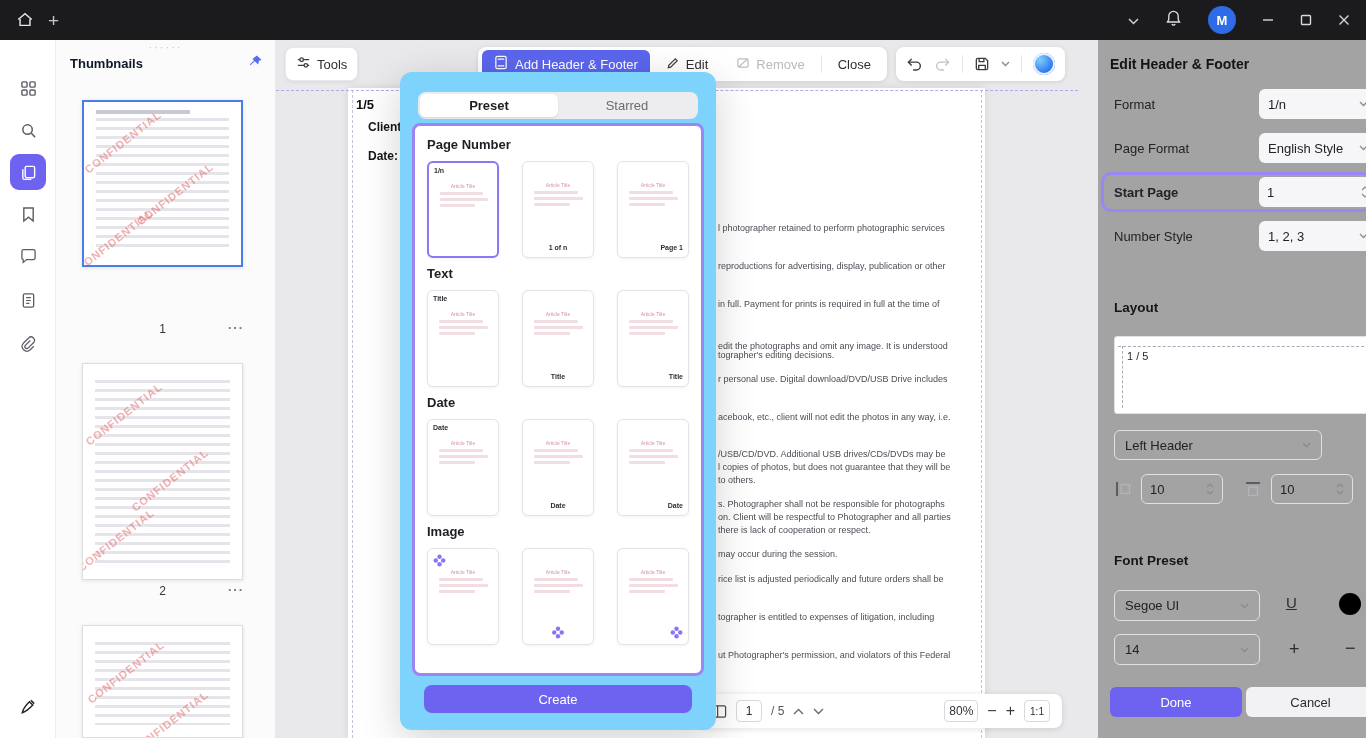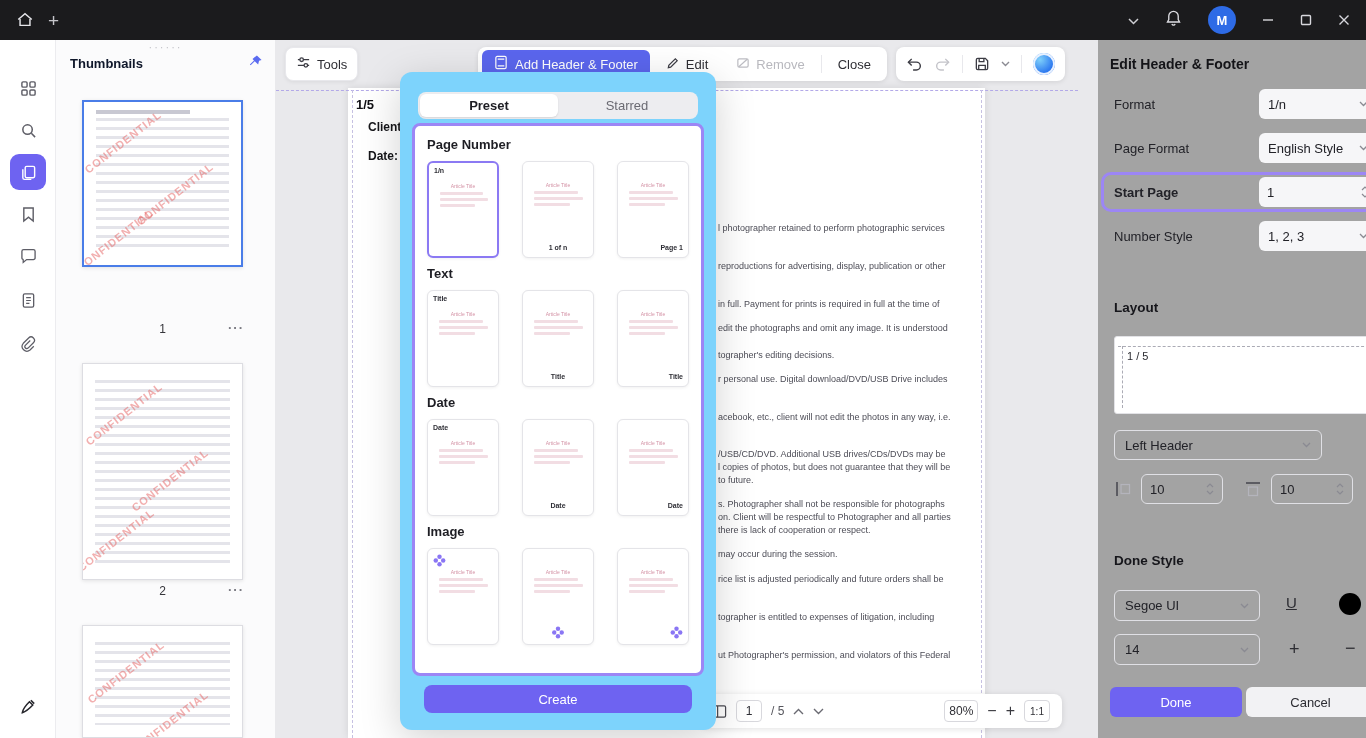--- a/index.html
+++ b/index.html
@@ -260,27 +260,27 @@
   <div class="guide-h"></div>
   <div class="guide-v" style="left:352px"></div>
   <div class="guide-v" style="left:981px"></div>
   <div class="doc-pageno">1/5</div>
   <div class="doc-client">Client</div>
   <div class="doc-date">Date:</div>
 
   <span class="dline" style="top:222px">l photographer retained to perform photographic services</span>
   <span class="dline" style="top:260px">reproductions for advertising, display, publication or other</span>
   <span class="dline" style="top:298px">in full. Payment for prints is required in full at the time of</span>
-  <span class="dline" style="top:322px">edit the photographs and omit any image. It is understood</span>
+  <span class="dline" style="top:340px">edit the photographs and omit any image. It is understood</span>
   <span class="dline" style="top:349px">tographer's editing decisions.</span>
   <span class="dline" style="top:373px">r personal use. Digital download/DVD/USB Drive includes</span>
   <span class="dline" style="top:411px">acebook, etc., client will not edit the photos in any way, i.e.</span>
   <span class="dline" style="top:448px">/USB/CD/DVD. Additional USB drives/CDs/DVDs may be</span>
   <span class="dline" style="top:461px">l copies of photos, but does not guarantee that they will be</span>
-  <span class="dline" style="top:474px">to future.</span>
+  <span class="dline" style="top:474px">to others.</span>
   <span class="dline" style="top:498px">s. Photographer shall not be responsible for photographs</span>
   <span class="dline" style="top:511px">on. Client will be respectful to Photographer and all parties</span>
   <span class="dline" style="top:524px">there is lack of cooperation or respect.</span>
   <span class="dline" style="top:548px">may occur during the session.</span>
   <span class="dline" style="top:573px">rice list is adjusted periodically and future orders shall be</span>
   <span class="dline" style="top:611px">tographer is entitled to expenses of litigation, including</span>
   <span class="dline" style="top:649px">ut Photographer's permission, and violators of this Federal</span>
 
   <div class="btn-tools">
     <span>
@@ -648,21 +648,21 @@
           <svg width="8" height="5" viewBox="0 0 8 5">
               <path d="M1 4l3-3 3 3" fill="none" stroke="#8a8a92" stroke-width="1.2"></path>
             </svg>
           <svg width="8" height="5" viewBox="0 0 8 5">
               <path d="M1 1l3 3 3-3" fill="none" stroke="#8a8a92" stroke-width="1.2"></path>
             </svg>
         </span>
       </div>
     </div>
 
-    <div class="sec-lab" style="top:513px">Done Style</div>
+    <div class="sec-lab" style="top:513px">Font Preset</div>
 
     <div class="ddl-font" style="top:550px">
       <span>Segoe UI</span>
       <span class="chev" style="margin-left:auto;display:flex">
           <svg width="9" height="6" viewBox="0 0 9 6">
             <path d="M1 1l3.5 3.5L8 1" fill="none" stroke="#8a8a92" stroke-width="1.3"></path>
           </svg>
         </span>
     </div>
     <span class="u-btn" style="top:554px">U</span>

